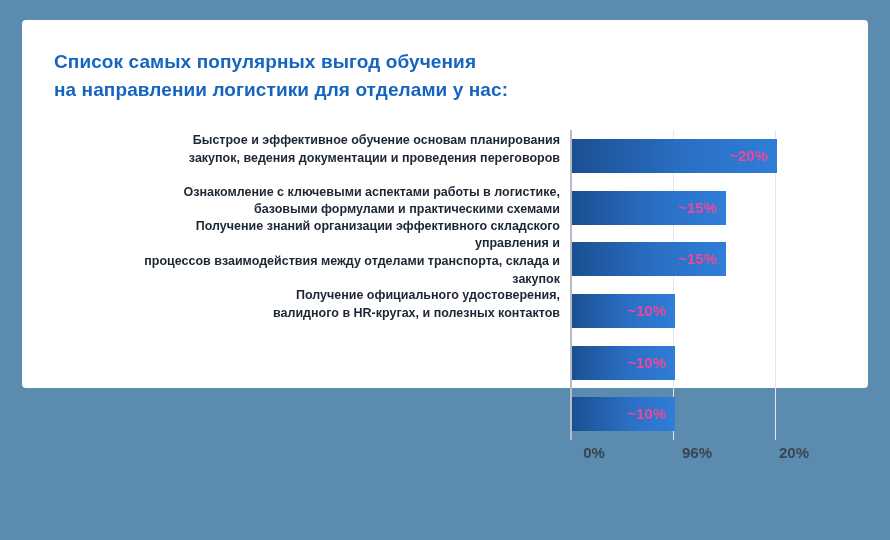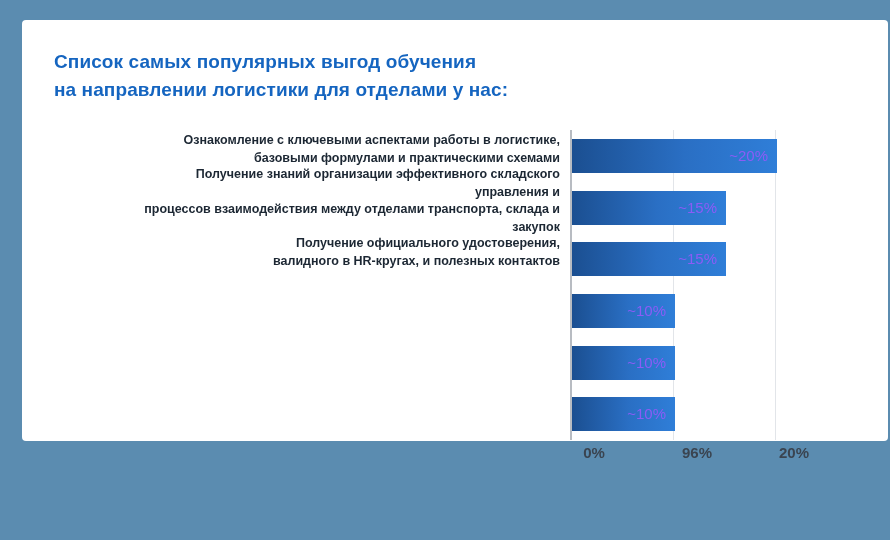--- a/index.html
+++ b/index.html
@@ -11,24 +11,23 @@
     height: 540px;
     background: #5b8cb0;
     font-family: "Liberation Sans", sans-serif;
     overflow: hidden;
   }
   #slide {
     position: absolute;
     left: 22px;
     top: 20px;
     width: 846px;
-    height: 421px;
+    height: 368px;
     background: #ffffff;
     border-radius: 4px;
-    padding-left: 20px;
   }
   #title {
     position: absolute;
     left: 32px;
     top: 28px;
     width: 700px;
     color: #1565c0;
     font-size: 19px;
     font-weight: bold;
     line-height: 1.45;
@@ -84,23 +83,23 @@
     top: 9px;
     left: 0;
     height: 34px;
     background: linear-gradient(to right, #1b4f91 0%, #2a6fc4 55%, #2f7ed8 100%);
   }
   .bar-label {
     position: absolute;
     top: 9px;
     height: 34px;
     line-height: 34px;
-    color: #8b5cf6;
+    color: #ec4899;
     font-size: 15px;
-    font-weight: normal;
+    font-weight: bold;
     text-align: right;
     padding-right: 9px;
     box-sizing: border-box;
   }
   
   #cats {
     position: absolute;
     left: 100px;
     top: 0px;
     width: 438px;
@@ -145,20 +144,24 @@
 
   <div id="title">
     <span class="line">Список самых популярных выгод обучения</span>
     <span class="line">на направлении логистики для отделами у нас:</span>
   </div>
 
   <div id="chart">
 
     <div id="cats">
       <div class="cat-row">
+        <div class="cat-text">Быстрое и эффективное обучение основам планирования
+закупок, ведения документации и проведения переговоров</div>
+      </div>
+      <div class="cat-row">
         <div class="cat-text">Ознакомление с ключевыми аспектами работы в логистике,
 базовыми формулами и практическими схемами</div>
       </div>
       <div class="cat-row">
         <div class="cat-text">Получение знаний организации эффективного складского управления и
 процессов взаимодействия между отделами транспорта, склада и закупок</div>
       </div>
       <div class="cat-row">
         <div class="cat-text">Получение официального удостоверения,
 валидного в HR-кругах, и полезных контактов</div>

